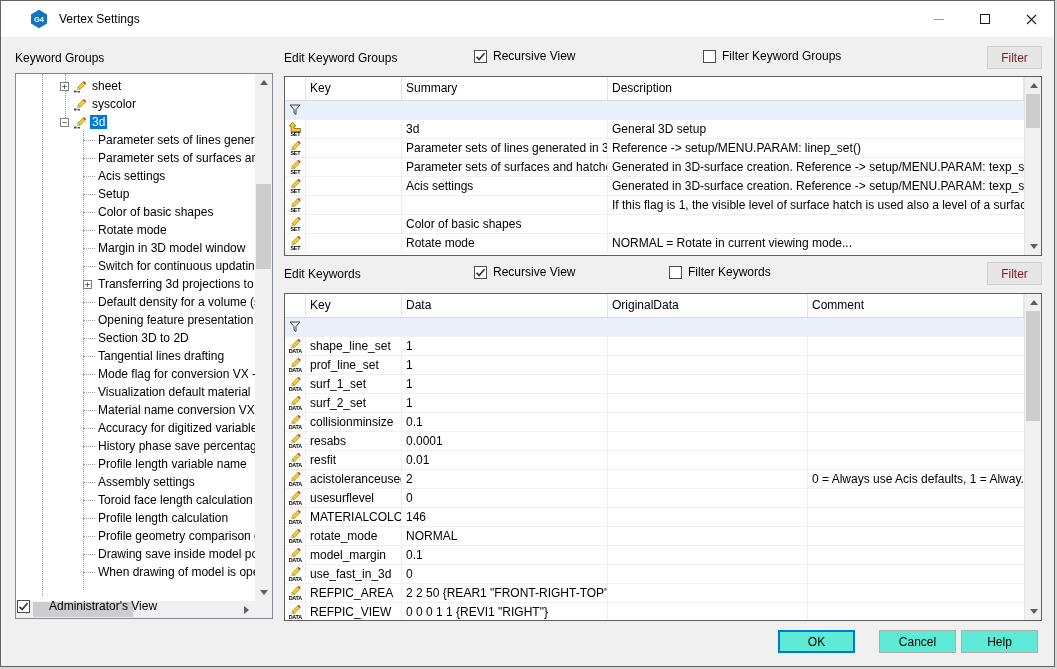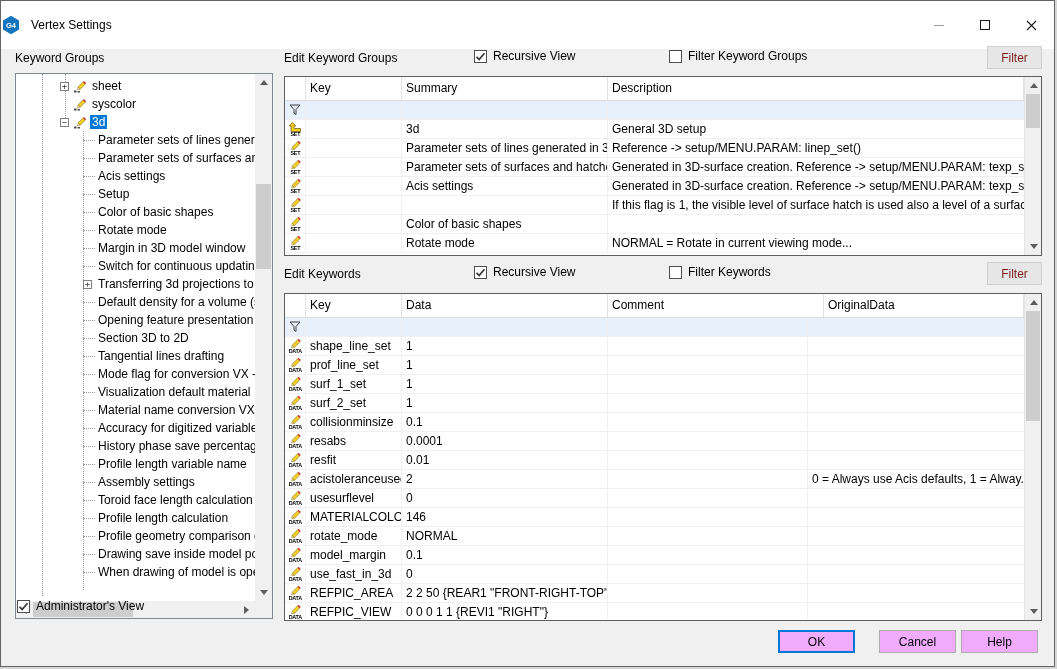--- a/index.html
+++ b/index.html
@@ -1,21 +1,21 @@
 <!DOCTYPE html>
 <html><head>
 <meta charset="utf-8">
 <style>
   * { box-sizing: border-box; margin: 0; padding: 0; }
   body { font-family: "Liberation Sans", sans-serif; background: #d6d6d6; }
   .window { position: relative; width: 1055px; height: 667px; background: #f0f0f0;
             border: 1px solid #646464; overflow: hidden; }
 
   
-  .titlebar { height: 48px; background: #ffffff; display: flex; align-items: center; padding-left: 0; }
+  .titlebar { height: 36px; background: #ffffff; display: flex; align-items: center; padding-left: 28px; }
   .app-icon { width: 20px; height: 20px; margin-right: 10px; flex: none; }
   .title-text { font-size: 12px; color: #000; }
   .win-controls { margin-left: auto; display: flex; height: 100%; }
   .win-btn { width: 46px; height: 100%; display: flex; align-items: center; justify-content: center; }
   .glyph-min { width: 10px; height: 1px; background: #9c9c9c; }
   .glyph-max { width: 10px; height: 10px; border: 1px solid #1a1a1a; }
 
   
   .section-label { position: absolute; font-size: 12px; color: #000; white-space: nowrap; }
   .checkbox-row { position: absolute; display: flex; align-items: center; font-size: 12px; white-space: nowrap; }
@@ -73,21 +73,21 @@
   .sb-btn.top { top: 0; left: 0; } .sb-btn.bottom { bottom: 0; left: 0; }
   .sb-btn.left { left: 0; top: 0; } .sb-btn.right { right: 0; top: 0; }
   .sb-thumb { position: absolute; left: 1px; right: 1px; background: #cdcdcd; }
   .sb-thumb.h { top: 1px; bottom: 1px; left: auto; right: auto; }
   .tri-up { width: 0; height: 0; border-left: 4px solid transparent; border-right: 4px solid transparent; border-bottom: 5px solid #5e5e5e; }
   .tri-down { width: 0; height: 0; border-left: 4px solid transparent; border-right: 4px solid transparent; border-top: 5px solid #5e5e5e; }
   .tri-left { width: 0; height: 0; border-top: 4px solid transparent; border-bottom: 4px solid transparent; border-right: 5px solid #5e5e5e; }
   .tri-right { width: 0; height: 0; border-top: 4px solid transparent; border-bottom: 4px solid transparent; border-left: 5px solid #5e5e5e; }
 
   
-  .footer-btn { position: absolute; top: 629px; width: 77px; height: 23px; background: #f0abfc;
+  .footer-btn { position: absolute; top: 629px; width: 77px; height: 23px; background: #5eead4;
                 border: 1px solid #adadad; font-size: 12px; display: flex; align-items: center; justify-content: center; }
   .footer-btn.primary { border: 2px solid #0078d7; }
 </style>
 </head>
 <body>
 
 <div class="window">
 
   <div class="titlebar">
     <span class="app-icon">
@@ -116,21 +116,21 @@
   <div class="section-label" style="left:283px; top:50px;">Edit Keyword Groups</div>
 
   <div class="checkbox-row" style="left:473px; top:48px;">
     <span class="cbx">
         <svg width="11" height="11" viewBox="0 0 11 11">
           <path d="M1.5 5.8 L4.2 8.4 L9.5 2.2" fill="none" stroke="#3c3c3c" stroke-width="1.7"></path>
         </svg>
       </span>
     <span>Recursive View</span>
   </div>
-  <div class="checkbox-row" style="left:668px; top:48px;">
+  <div class="checkbox-row" style="left:702px; top:48px;">
     <span class="cbx"></span>
     <span>Filter Keyword Groups</span>
   </div>
   <div class="filter-btn" style="left:986px; top:45px;">Filter</div>
 
   <div class="tree-panel">
     <div class="tree-content">
       <div class="vguide" style="left:26px; top:0; height:522px;"></div>
       <div class="vguide" style="left:49px; top:0; height:48px;"></div>
       <div class="vguide" style="left:67px; top:57px; height:459px;"></div>
@@ -444,22 +444,22 @@
     <span>Filter Keywords</span>
   </div>
   <div class="filter-btn" style="left:986px; top:261px;">Filter</div>
 
   <div class="gridtable t-keywords">
     <div class="t-content">
       <div class="thead">
           <div class="cell c-icon"></div>
           <div class="cell c-key">Key</div>
           <div class="cell c-data">Data</div>
+          <div class="cell c-odata">OriginalData</div>
           <div class="cell c-comment">Comment</div>
-          <div class="cell c-odata">OriginalData</div>
         </div>
       <div>
           <div class="trow filter-row">
             <div class="cell c-icon">
               <svg width="12" height="12" viewBox="0 0 12 12">
                 <path d="M1 1 H11 L7 5.5 V10.5 L5 9 V5.5 Z" fill="none" stroke="#404040" stroke-width="1"></path>
               </svg>
             </div>
             <div class="cell c-key"></div>
             <div class="cell c-data"></div>
@@ -712,21 +712,21 @@
       <div class="sb-btn top">
           <div class="tri-up"></div>
         </div>
       <div class="sb-thumb" style="top:17px; height:110px;"></div>
       <div class="sb-btn bottom">
           <div class="tri-down"></div>
         </div>
     </div>
   </div>
 
-  <div class="checkbox-row" style="left:16px; top:598px;">
+  <div class="checkbox-row" style="left:16px; top:598px;gap:13px;">
     <span class="cbx">
         <svg width="11" height="11" viewBox="0 0 11 11">
           <path d="M1.5 5.8 L4.2 8.4 L9.5 2.2" fill="none" stroke="#3c3c3c" stroke-width="1.7"></path>
         </svg>
       </span>
     <span>Administrator's View</span>
   </div>
   <div class="footer-btn primary" style="left:777px;">OK</div>
   <div class="footer-btn" style="left:878px;">Cancel</div>
   <div class="footer-btn" style="left:960px;">Help</div>

